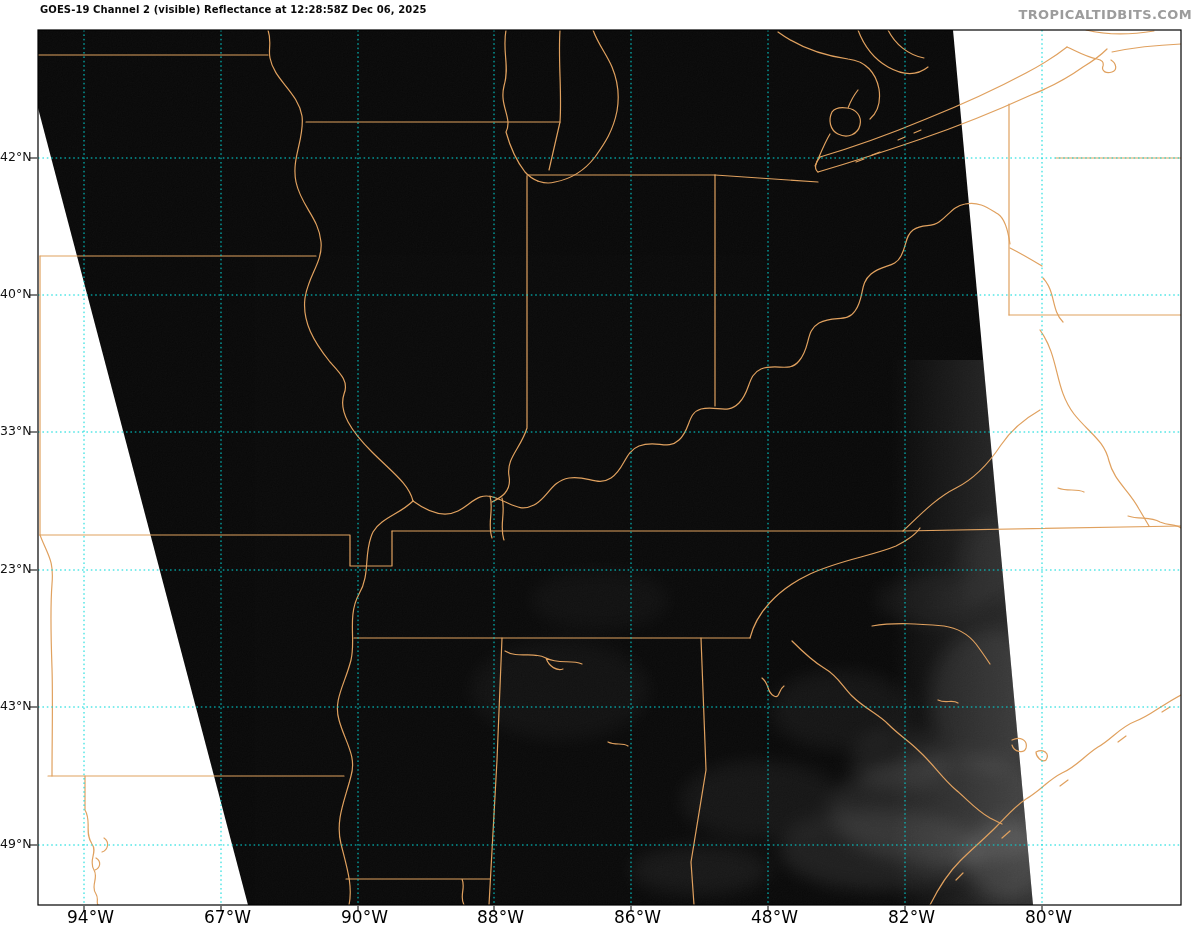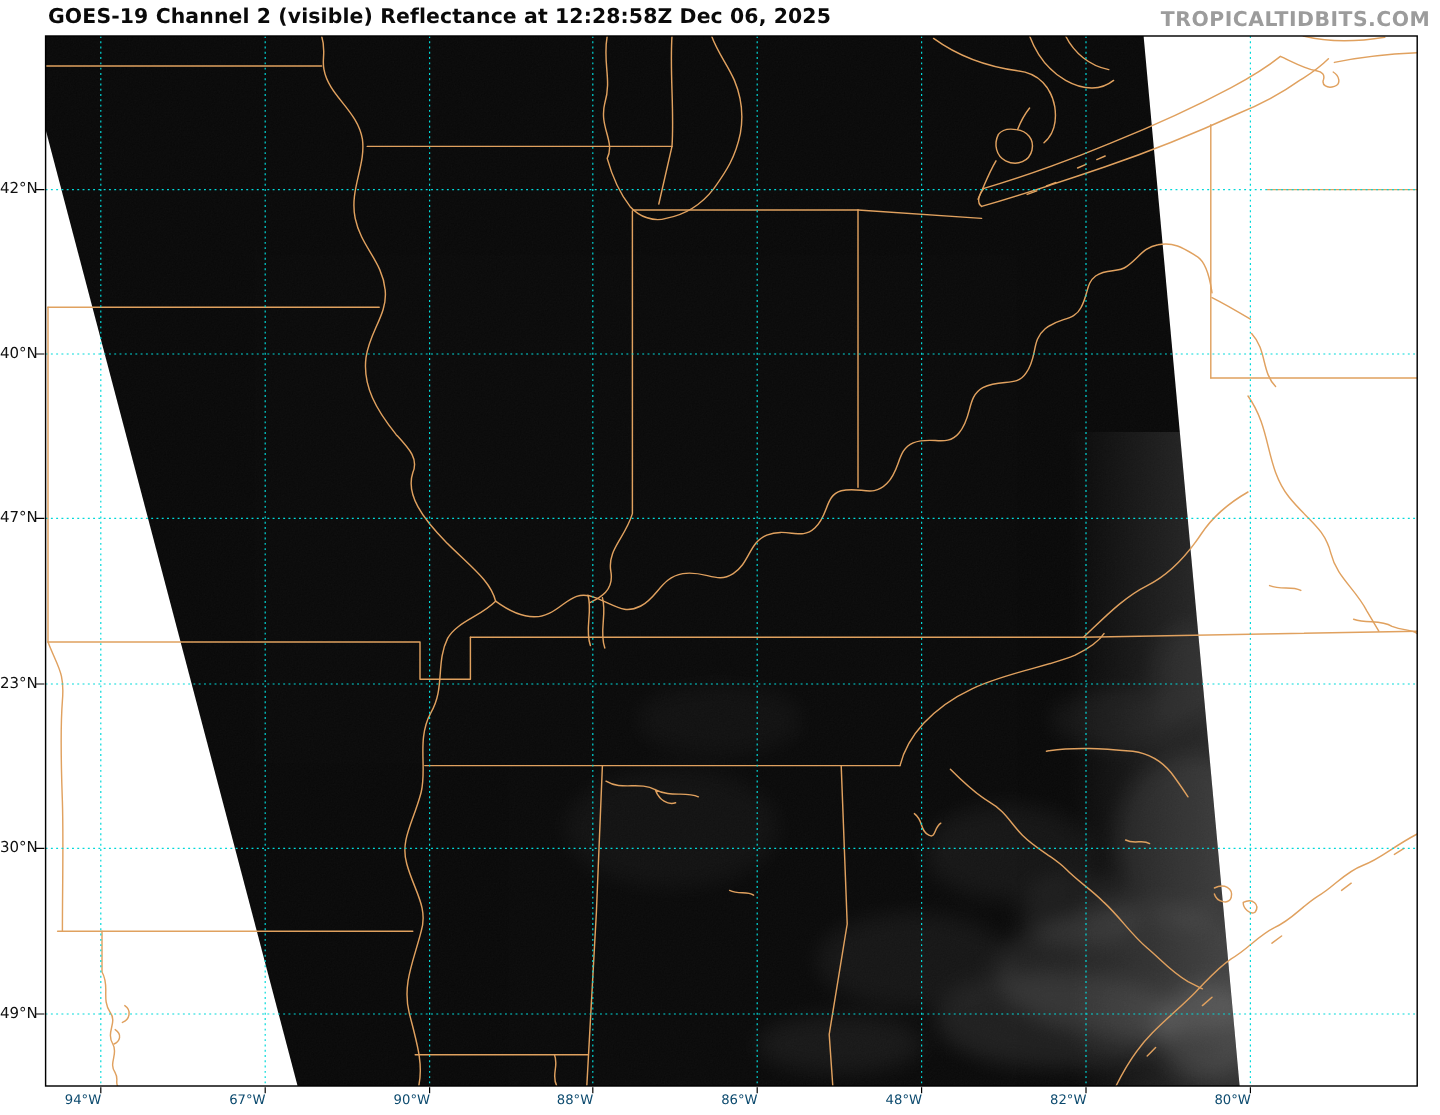--- a/index.html
+++ b/index.html
@@ -1,35 +1,35 @@
 <!DOCTYPE html>
 <html><head>
 <meta charset="utf-8">
 <style>
   html,body{margin:0;padding:0;background:#ffffff;}
   .stage{
     position:relative;width:1200px;height:929px;background:#ffffff;
     font-family:"DejaVu Sans","Liberation Sans",sans-serif;overflow:hidden;
   }
   .title{
-    position:absolute;left:40px;top:4px;font-size:17px;font-weight:bold;
+    position:absolute;left:40px;top:4px;font-size:10px;font-weight:bold;
     color:#0a0a0a;letter-spacing:0.1px;white-space:nowrap;
   }
   .watermark{
-    position:absolute;right:8px;top:7px;font-size:17px;font-weight:bold;
+    position:absolute;right:8px;top:7px;font-size:13px;font-weight:bold;
     color:#9c9c9c;letter-spacing:0.4px;white-space:nowrap;
   }
   .mapsvg{position:absolute;left:0;top:0;width:1200px;height:929px;}
   .lat-label{
     position:absolute;left:0;width:27px;text-align:left;font-size:12.5px;
     color:#111;line-height:16px;height:16px;
   }
   .lon-label{
-    position:absolute;top:909px;width:60px;text-align:left;font-size:11px;
-    color:#0c4a6e;line-height:16px;height:16px;
+    position:absolute;top:909px;width:60px;text-align:right;font-size:17px;
+    color:#000000;line-height:16px;height:16px;
   }
 </style>
 </head>
 <body>
 
 <div class="stage">
 
   <div class="title">GOES-19 Channel 2 (visible) Reflectance at 12:28:58Z Dec 06, 2025</div>
   <div class="watermark">TROPICALTIDBITS.COM</div>
 
@@ -148,23 +148,23 @@
     <g stroke="#000000" stroke-width="1">
       <path d="M30,158 L37,158 M30,295 L37,295 M30,432 L37,432 M30,570 L37,570 M30,707 L37,707 M30,845 L37,845"></path>
       <path d="M84,906 L84,911 M221,906 L221,911 M358,906 L358,911 M494,906 L494,911 M631,906 L631,911 M768,906 L768,911 M905,906 L905,911 M1042,906 L1042,911"></path>
     </g>
 
     <rect x="38" y="30" width="1143" height="875" fill="none" stroke="#000000" stroke-width="1.2"></rect>
   </svg>
 
   <div class="lat-label" style="top:149px">42°N</div>
   <div class="lat-label" style="top:286px">40°N</div>
-  <div class="lat-label" style="top:423px">47°N</div>
+  <div class="lat-label" style="top:423px">33°N</div>
   <div class="lat-label" style="top:561px">23°N</div>
-  <div class="lat-label" style="top:698px">30°N</div>
+  <div class="lat-label" style="top:698px">43°N</div>
   <div class="lat-label" style="top:836px">49°N</div>
 
   <div class="lon-label" style="left:54px">94°W</div>
   <div class="lon-label" style="left:191px">67°W</div>
   <div class="lon-label" style="left:328px">90°W</div>
   <div class="lon-label" style="left:464px">88°W</div>
   <div class="lon-label" style="left:601px">86°W</div>
   <div class="lon-label" style="left:738px">48°W</div>
   <div class="lon-label" style="left:875px">82°W</div>
   <div class="lon-label" style="left:1012px">80°W</div>

